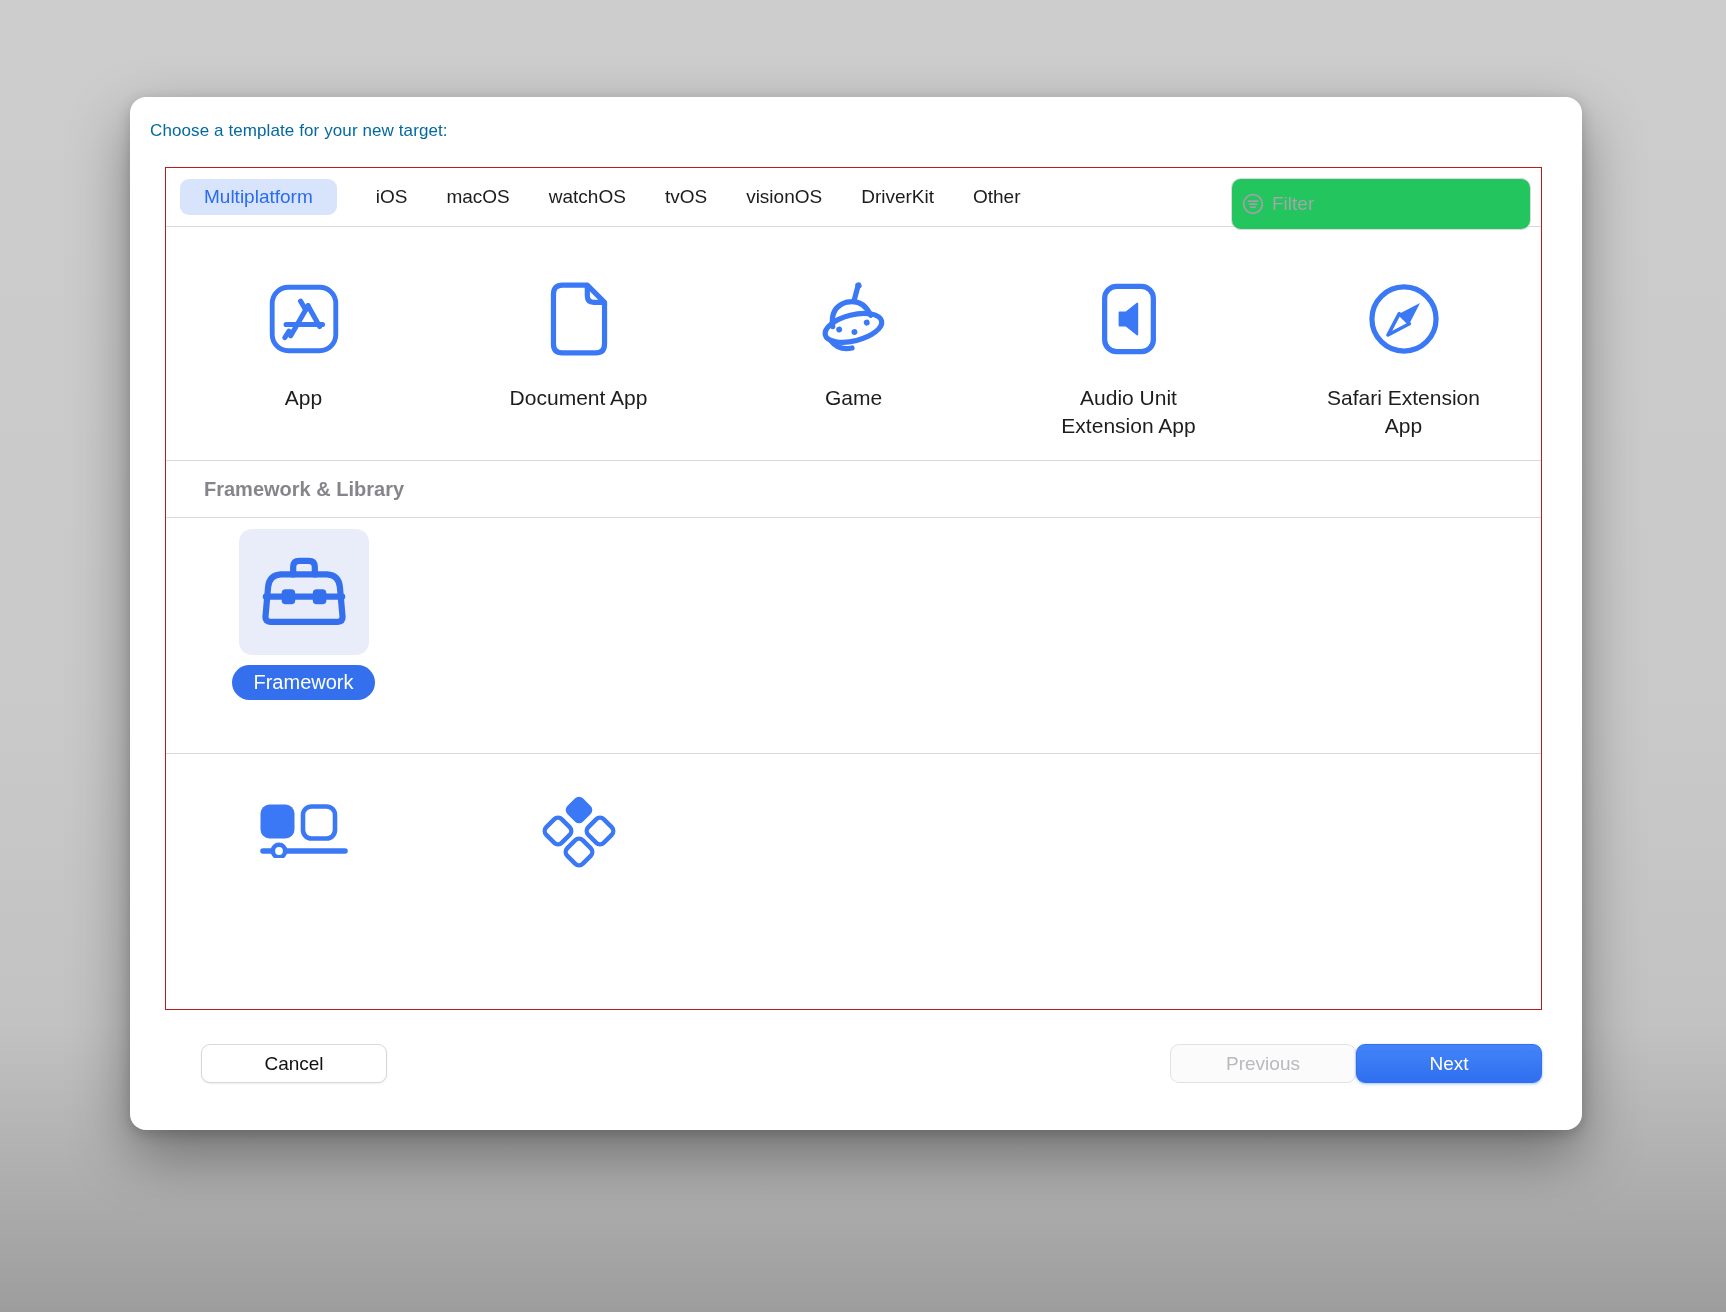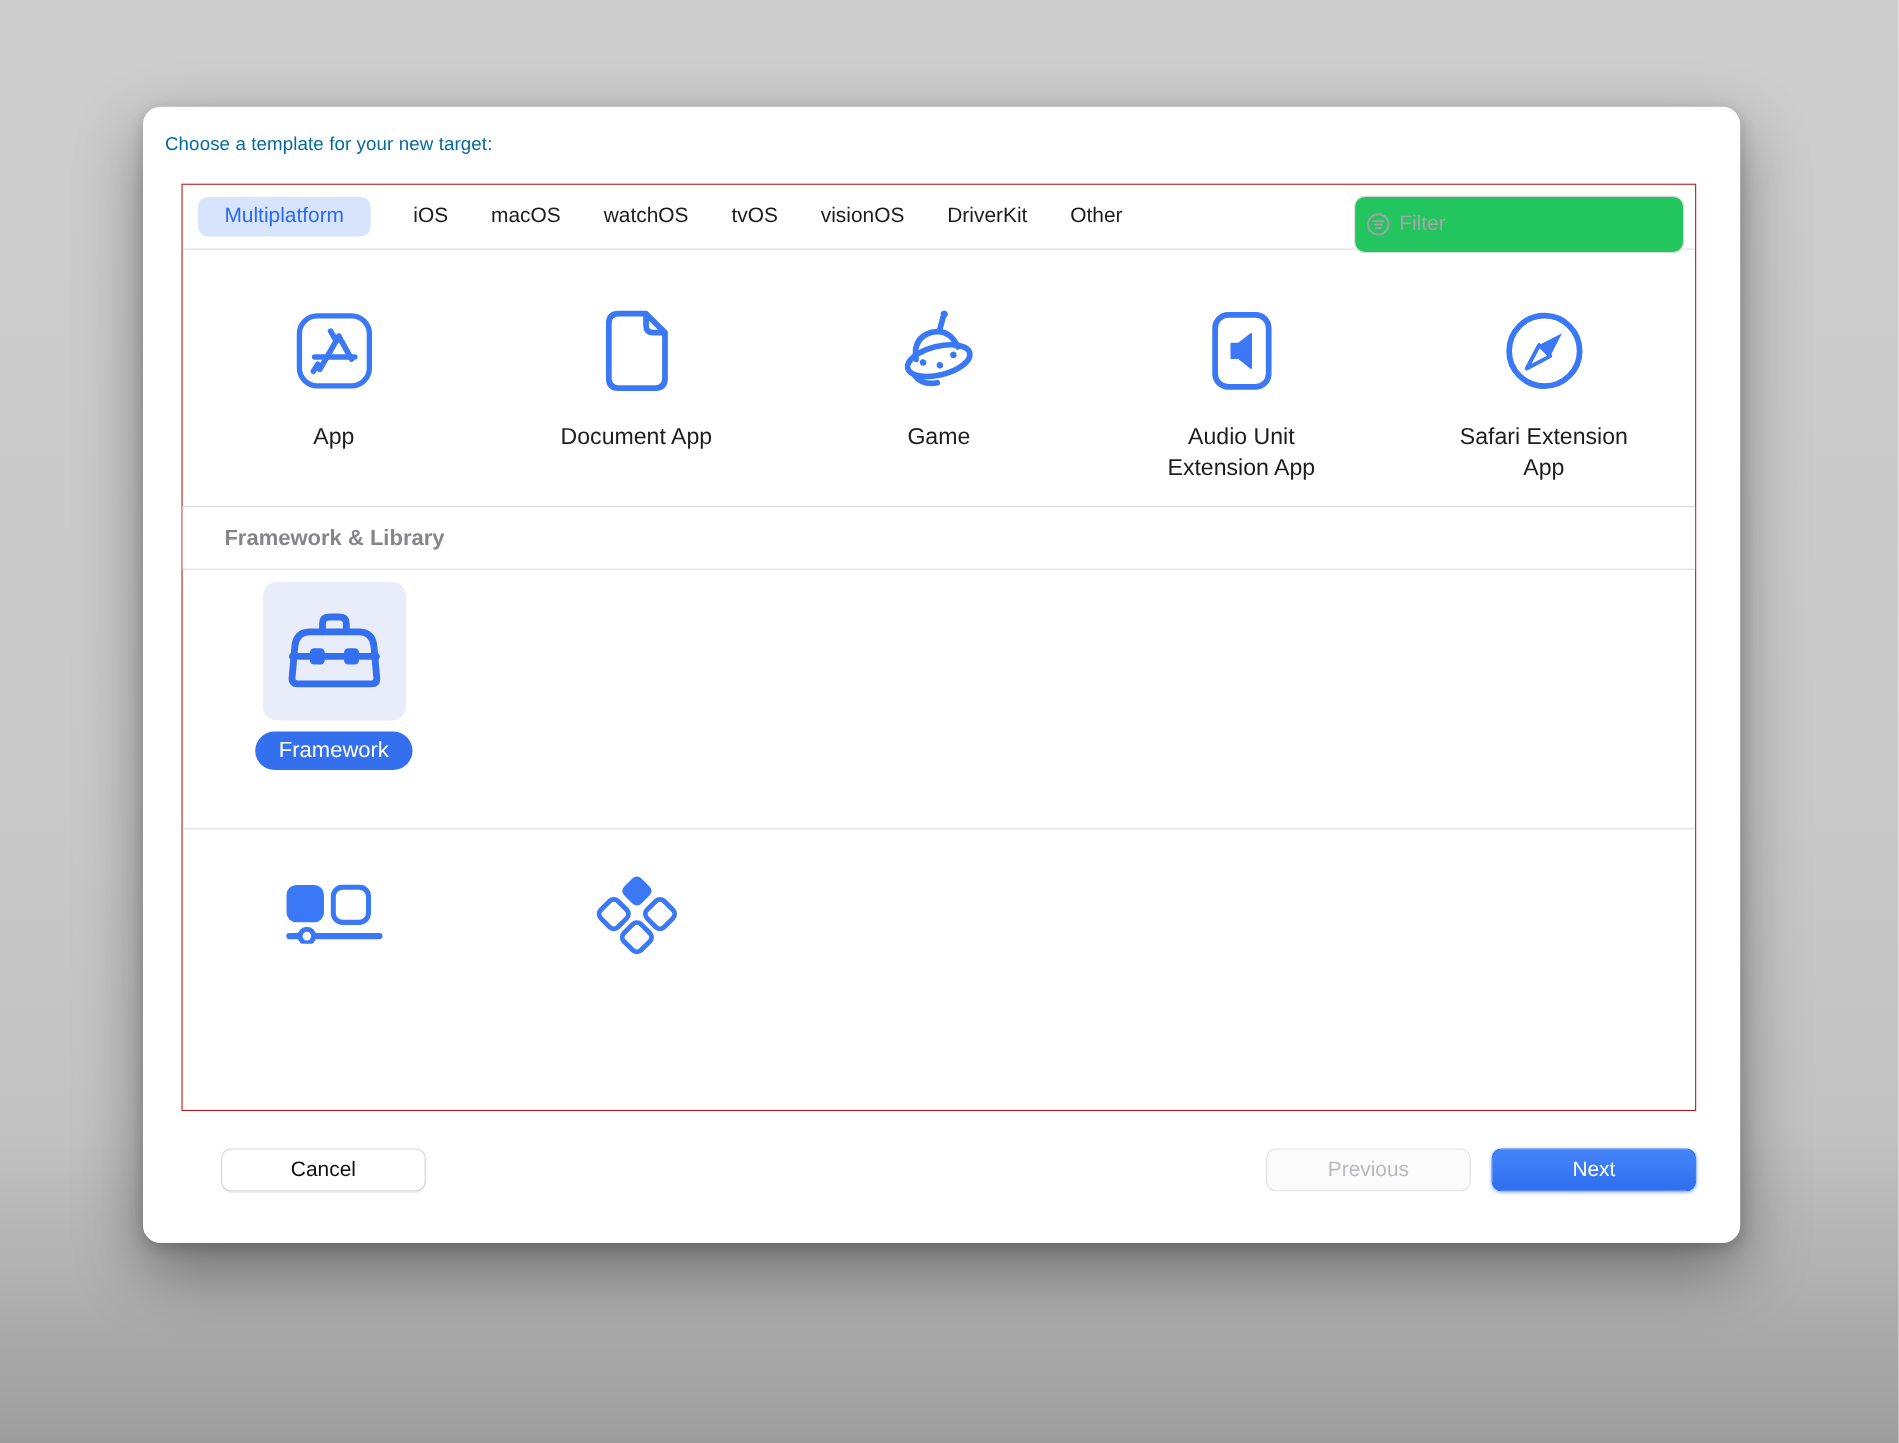--- a/index.html
+++ b/index.html
@@ -91,21 +91,21 @@
   .footer {
     position:absolute; left:35px; right:40px; bottom:47px; height:40px;
     display:flex; align-items:flex-end; justify-content:space-between;margin-left:36px;
   }
   .btn {
     height:39px; border-radius:9px; font-size:19px; border:1px solid #d8d8d8;
     background:#ffffff; color:#111114; padding:0 10px; min-width:186px;
     font-family:"Liberation Sans", sans-serif;
     box-shadow:0 1px 2px rgba(0,0,0,.08);
   }
-  .btn-group { display:flex; gap:19px; }
+  .btn-group { display:flex; }
   .btn.disabled {
     color:#b9b9be; background:#fbfbfb; border-color:#e2e2e3; box-shadow:none;
   }
   .btn.primary {
     background:linear-gradient(180deg,#4484f8 0%,#2f6ff0 100%);
     border-color:#2f6ff0; color:#ffffff;
     box-shadow:0 1px 3px rgba(47,111,240,.45);
   }
 
   .ic { display:block; }

